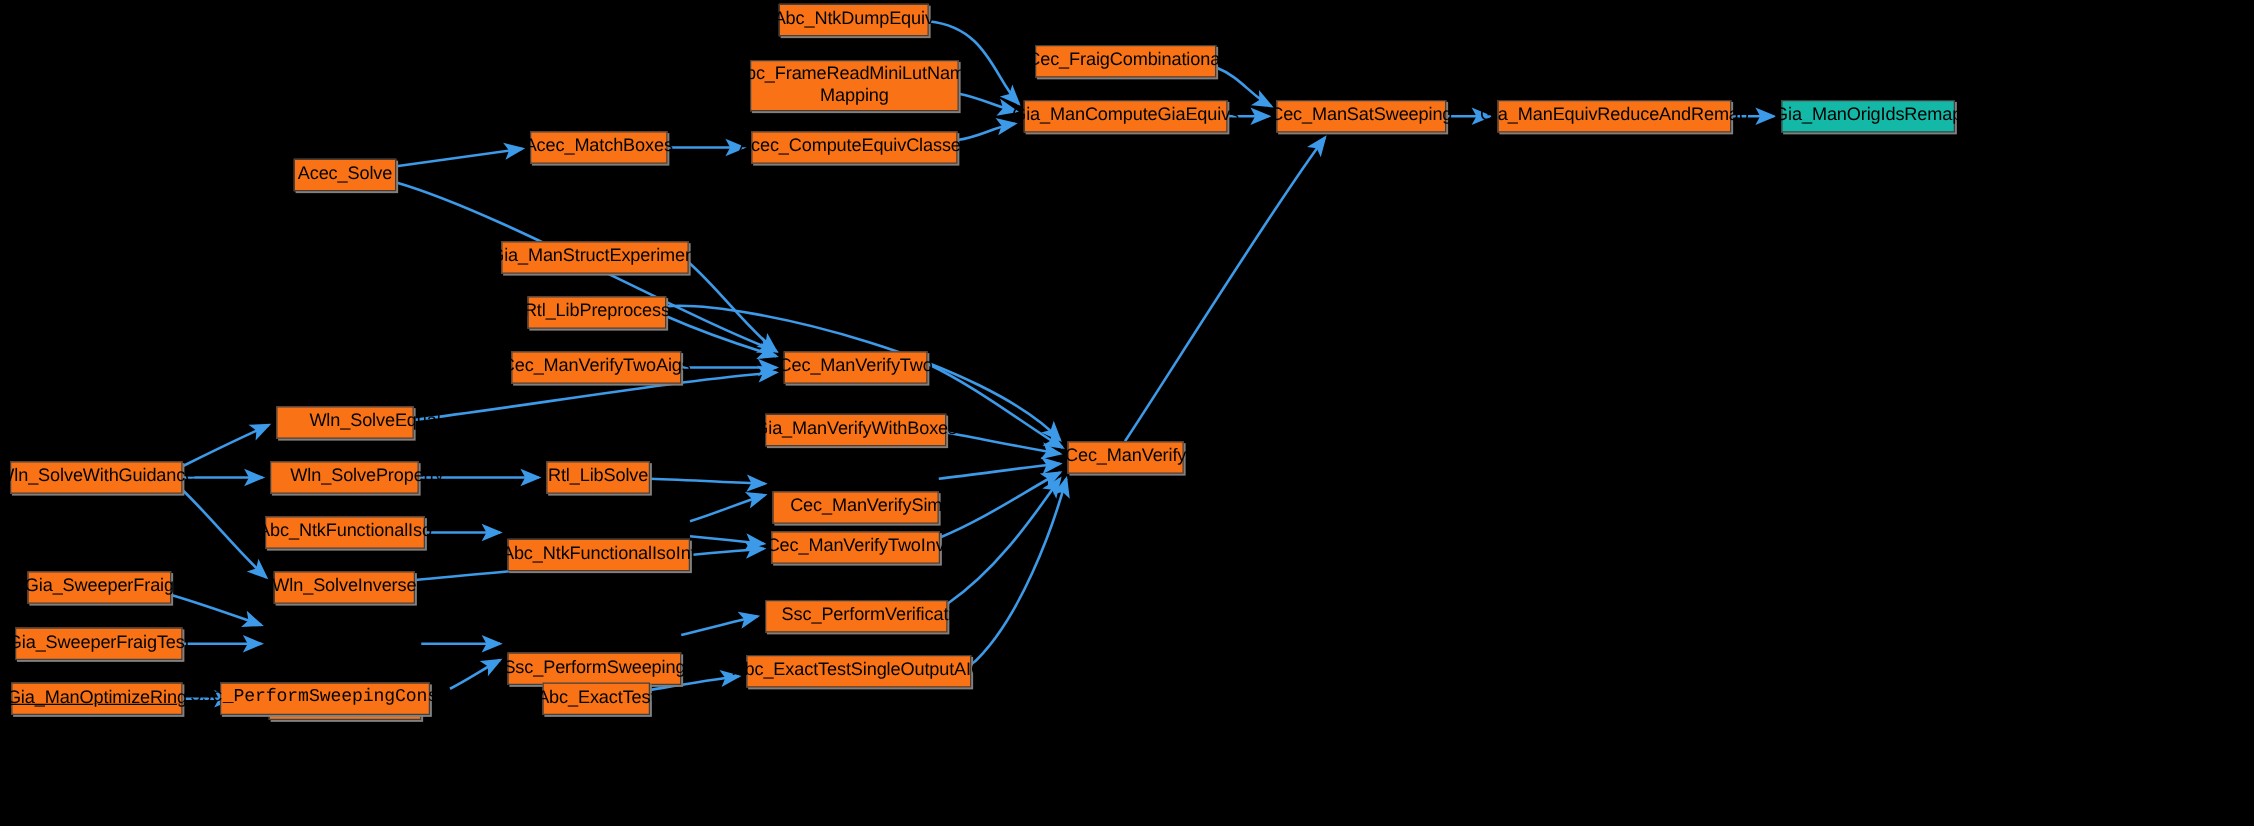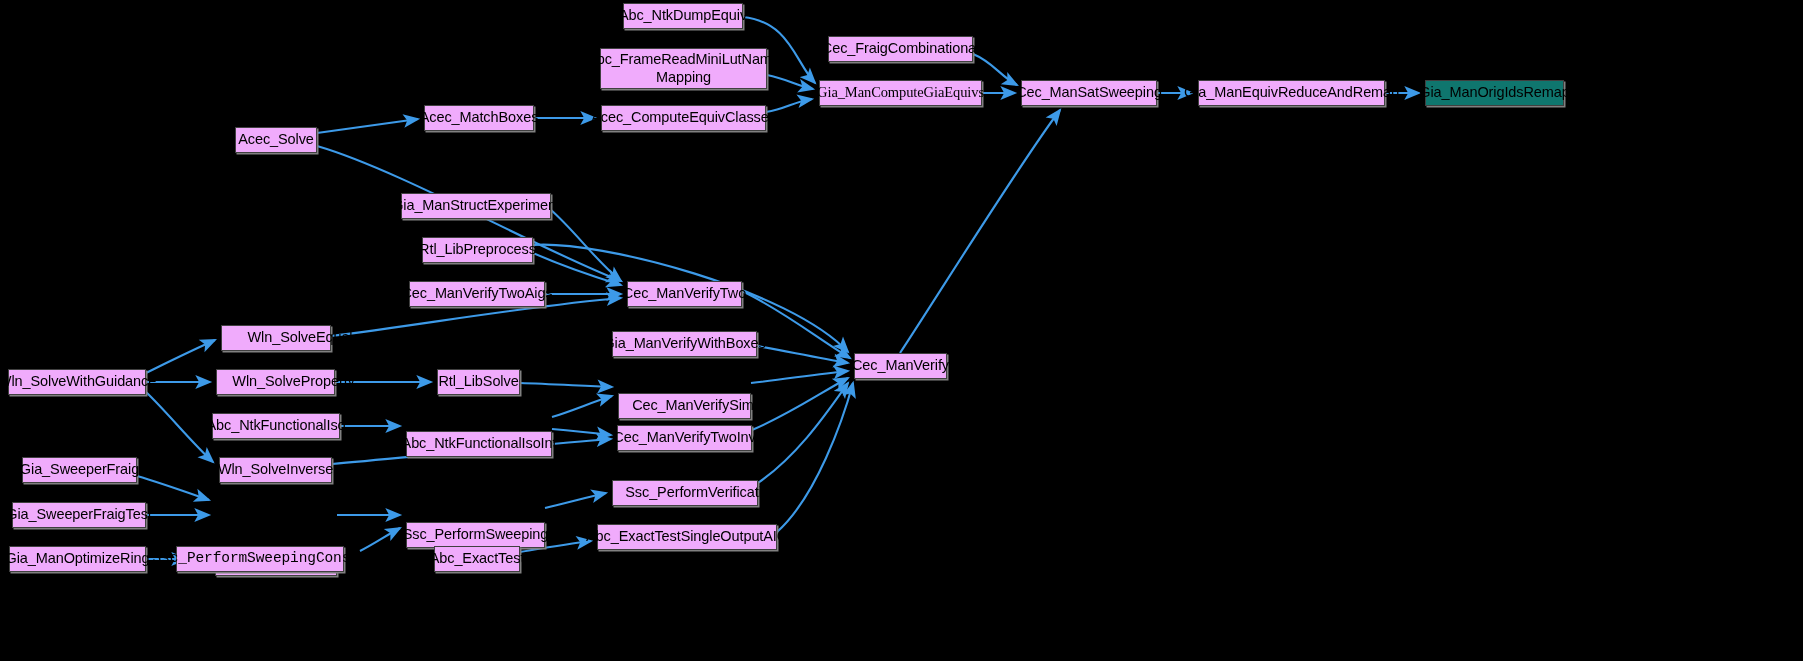--- a/index.html
+++ b/index.html
@@ -19,36 +19,36 @@
     position: absolute;
     left: 0;
     top: 0;
     width: 1803px;
     height: 661px;
     pointer-events: none;
   }
   .node {
     position: absolute;
     box-sizing: border-box;
-    background: #f0abfc;
+    background: #f97316;
     border: 1px solid #404040;
     color: #000000;
     font-size: 14.5px;
     line-height: 1.18;
     display: flex;
     align-items: center;
     justify-content: center;
     text-align: center;
     white-space: pre;
     letter-spacing: -0.1px;
     box-shadow: 1.5px 1.5px 0 0 #808080;
     z-index: 5;
   }
   .node.current {
-    background: #0f766e;
+    background: #14b8a6;
     border-color: #404040;
     text-align: right;
   }
 </style>
 </head>
 <body>
 
 <div id="canvas">
 
   <svg id="edge-layer" viewBox="0 0 1803 661" xmlns="http://www.w3.org/2000/svg">
@@ -97,21 +97,21 @@
         <path d="M 777,532 C 816,497 843,420 853,383" marker-end="url(#arrow)" stroke="#3d9ae8"></path>
         <path d="M 900,353 C 935,300 1022,160 1060,110" marker-end="url(#arrow)" stroke="#3d9ae8"></path>
       </g>
   </svg>
 
   <div id="nodes">
       <div class="node" style="left: 623px; top: 3px; width: 120px; height: 26px;">Abc_NtkDumpEquiv</div>
       <div class="node" style="left: 600px; top: 48px; width: 167px; height: 41px;">Abc_FrameReadMiniLutName
 Mapping</div>
       <div class="node" style="left: 828px; top: 36px; width: 145px; height: 26px;">Cec_FraigCombinational</div>
-      <div class="node" style="left: 819px; top: 80px; width: 163px; height: 26px; font-family: Liberation Serif, serif;">Gia_ManComputeGiaEquivs</div>
+      <div class="node" style="left: 819px; top: 80px; width: 163px; height: 26px;">Gia_ManComputeGiaEquivs</div>
       <div class="node" style="left: 1021px; top: 80px; width: 136px; height: 26px;">Cec_ManSatSweeping</div>
       <div class="node" style="left: 1198px; top: 80px; width: 187px; height: 26px;">Gia_ManEquivReduceAndRemap</div>
       <div class="node current" style="left: 1425px; top: 80px; width: 139px; height: 26px;">Gia_ManOrigIdsRemap</div>
       <div class="node" style="left: 424px; top: 105px; width: 110px; height: 26px;">Acec_MatchBoxes</div>
       <div class="node" style="left: 601px; top: 105px; width: 165px; height: 26px;">Acec_ComputeEquivClasses</div>
       <div class="node" style="left: 235px; top: 127px; width: 82px; height: 26px;">Acec_Solve</div>
       <div class="node" style="left: 401px; top: 193px; width: 150px; height: 26px;">Gia_ManStructExperiment</div>
       <div class="node" style="left: 422px; top: 237px; width: 111px; height: 26px;">Rtl_LibPreprocess</div>
       <div class="node" style="left: 409px; top: 281px; width: 136px; height: 26px;">Cec_ManVerifyTwoAigs</div>
       <div class="node" style="left: 627px; top: 281px; width: 115px; height: 26px;">Cec_ManVerifyTwo</div>
@@ -125,18 +125,18 @@
       <div class="node" style="left: 212px; top: 413px; width: 128px; height: 26px;">Abc_NtkFunctionalIso</div>
       <div class="node" style="left: 406px; top: 431px; width: 146px; height: 26px;">Abc_NtkFunctionalIsoInt</div>
       <div class="node" style="left: 617px; top: 425px; width: 135px; height: 26px;">Cec_ManVerifyTwoInv</div>
       <div class="node" style="left: 22px; top: 457px; width: 115px; height: 26px;">Gia_SweeperFraig</div>
       <div class="node" style="left: 219px; top: 457px; width: 113px; height: 26px;">Wln_SolveInverse</div>
       <div class="node" style="left: 612px; top: 480px; width: 146px; height: 26px; padding-left: 33px;">Ssc_PerformVerification</div>
       <div class="node" style="left: 12px; top: 502px; width: 134px; height: 26px;">Gia_SweeperFraigTest</div>
       <div class="node" style="left: 215px; top: 502px; width: 122px; height: 26px; margin-top: 48px;">Gia_SweeperSweep</div>
       <div class="node" style="left: 406px; top: 502px; width: 139px; height: 26px; margin-top: 20px;">Ssc_PerformSweeping</div>
       <div class="node" style="left: 597px; top: 524px; width: 180px; height: 26px;">Abc_ExactTestSingleOutputAIG</div>
-      <div class="node" style="left: 9px; top: 546px; width: 137px; height: 26px;">Gia_ManOptimizeRing</div>
+      <div class="node" style="left: 9px; top: 546px; width: 137px; height: 26px; text-decoration: underline;">Gia_ManOptimizeRing</div>
       <div class="node" style="left: 176px; top: 546px; width: 168px; height: 26px; font-family: Liberation Mono, monospace;">Ssc_PerformSweepingConstr</div>
       <div class="node" style="left: 434px; top: 546px; width: 86px; height: 26px;">Abc_ExactTest</div>
     </div>
 
 </div>
 
 </body></html>

